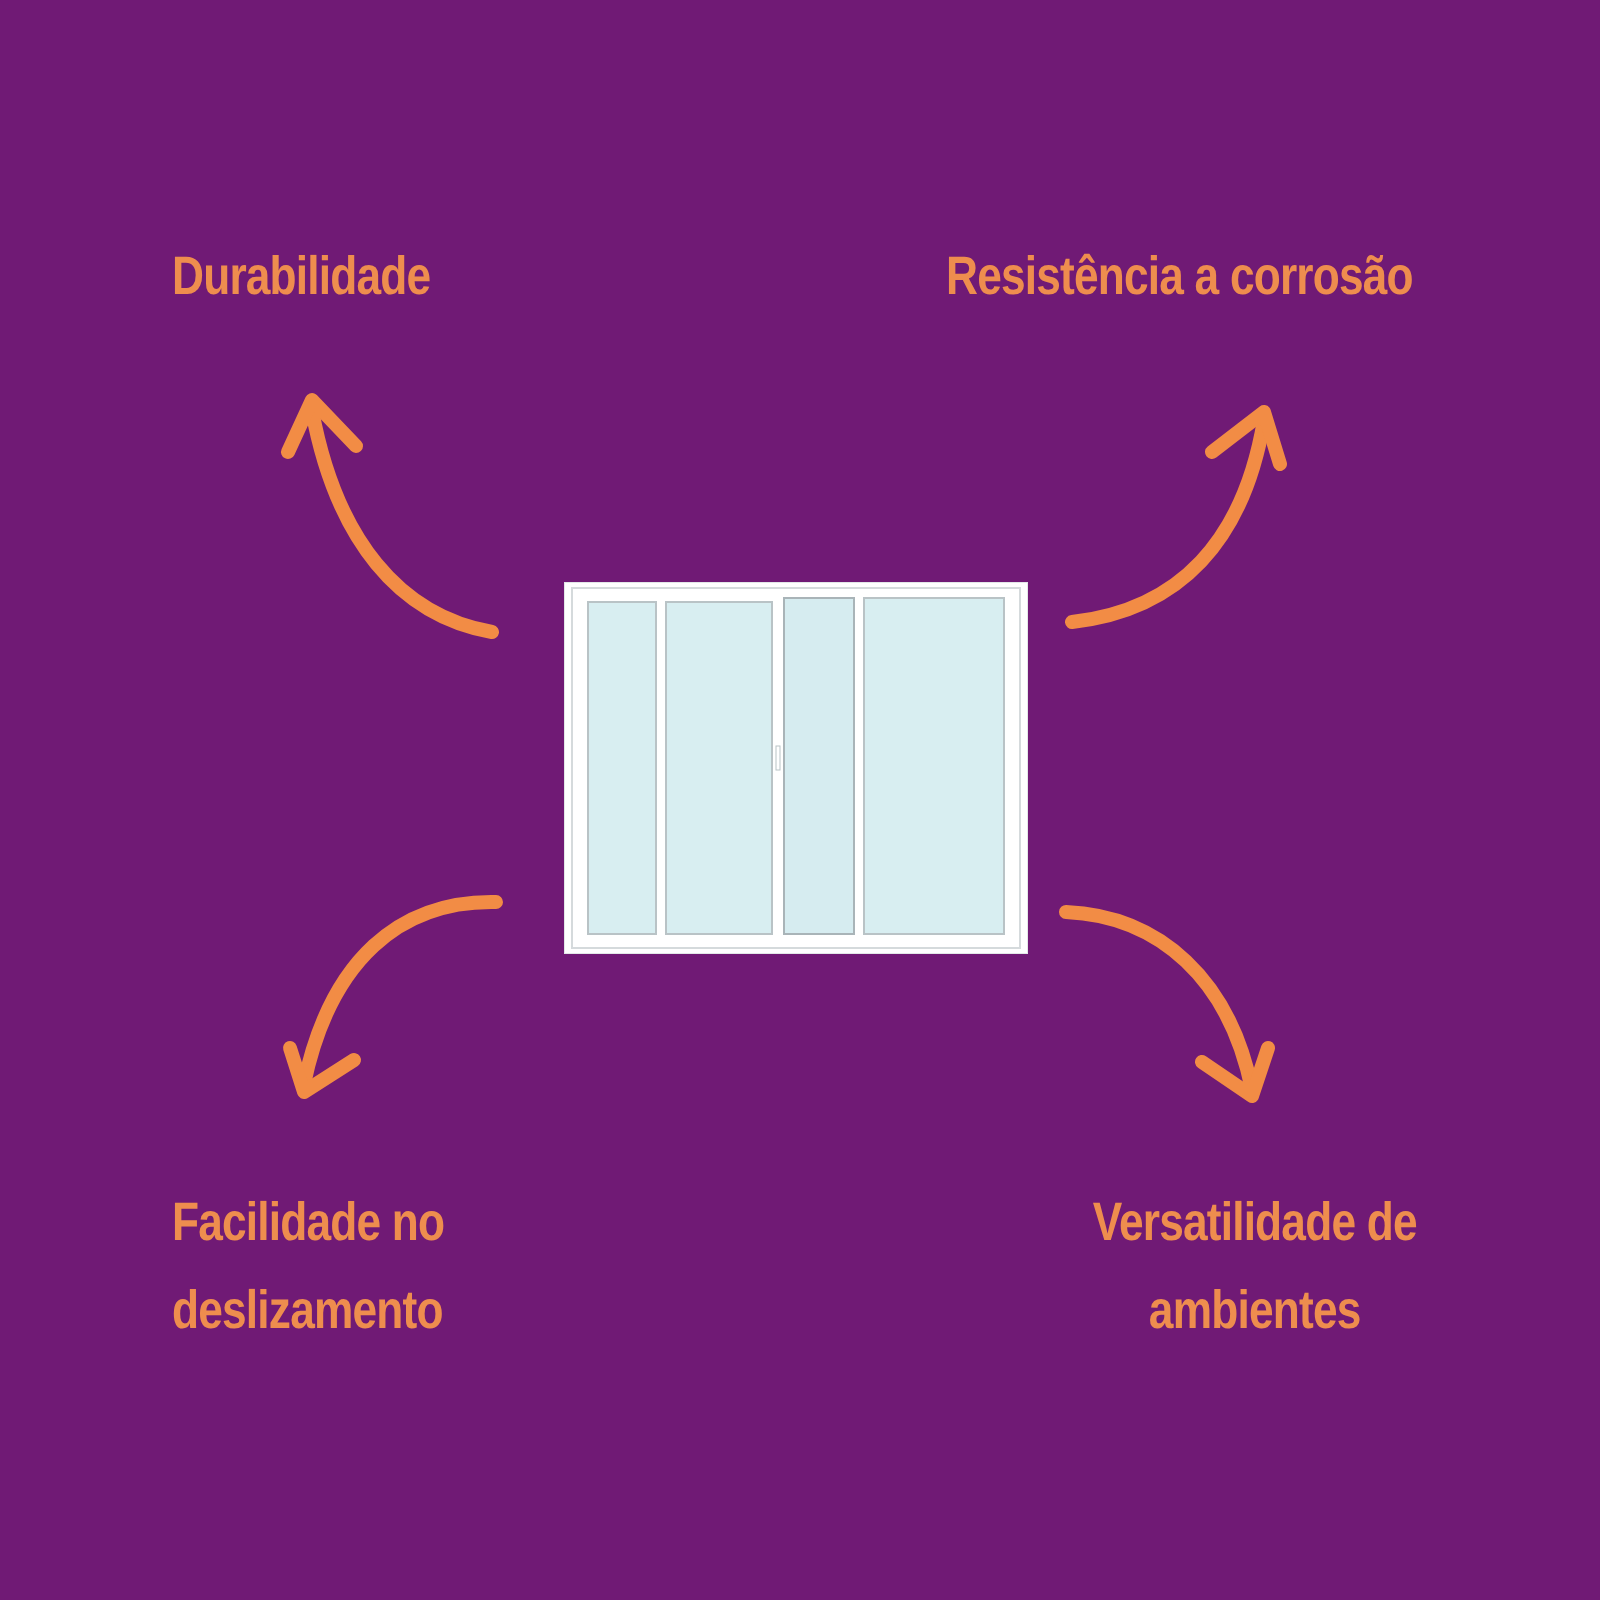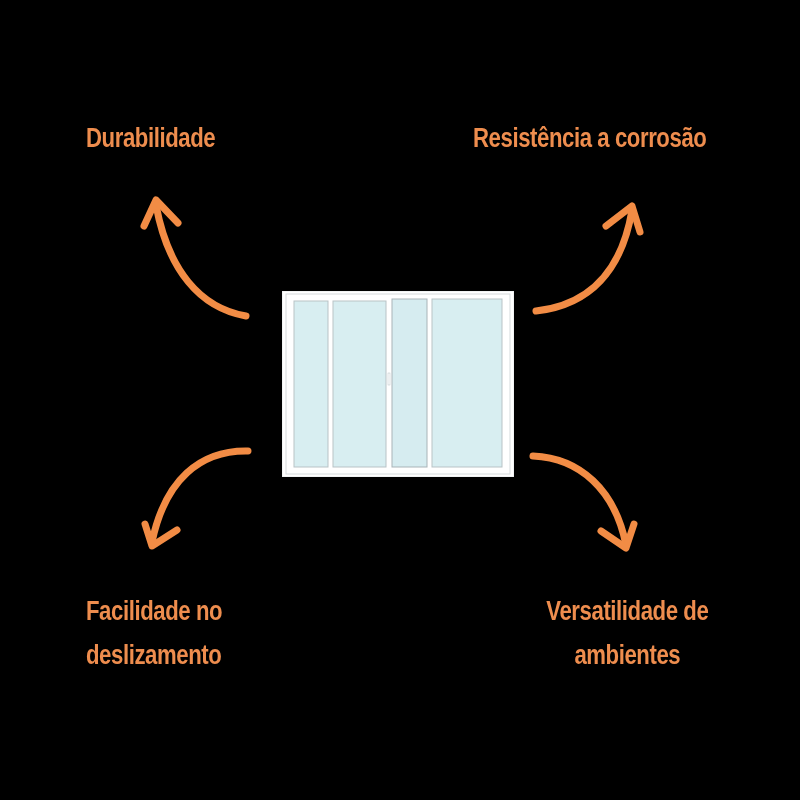--- a/index.html
+++ b/index.html
@@ -1,16 +1,16 @@
 <!DOCTYPE html>
 <html><head>
 <meta charset="utf-8">
 <style>
   html, body { margin:0; padding:0; background:#ffffff; }
-  .canvas { position:relative; width:800px; height:800px; background:#000000; overflow:hidden; }
+  .canvas { position:relative; width:800px; height:800px; background:#701a75; overflow:hidden; }
   .label {
     position:absolute;
     font-family:"Liberation Sans", sans-serif;
     font-weight:bold;
     font-size:27px;
     letter-spacing:-0.5px;
     line-height:44px;
     white-space:nowrap;
     transform:scaleX(0.82);
   }

